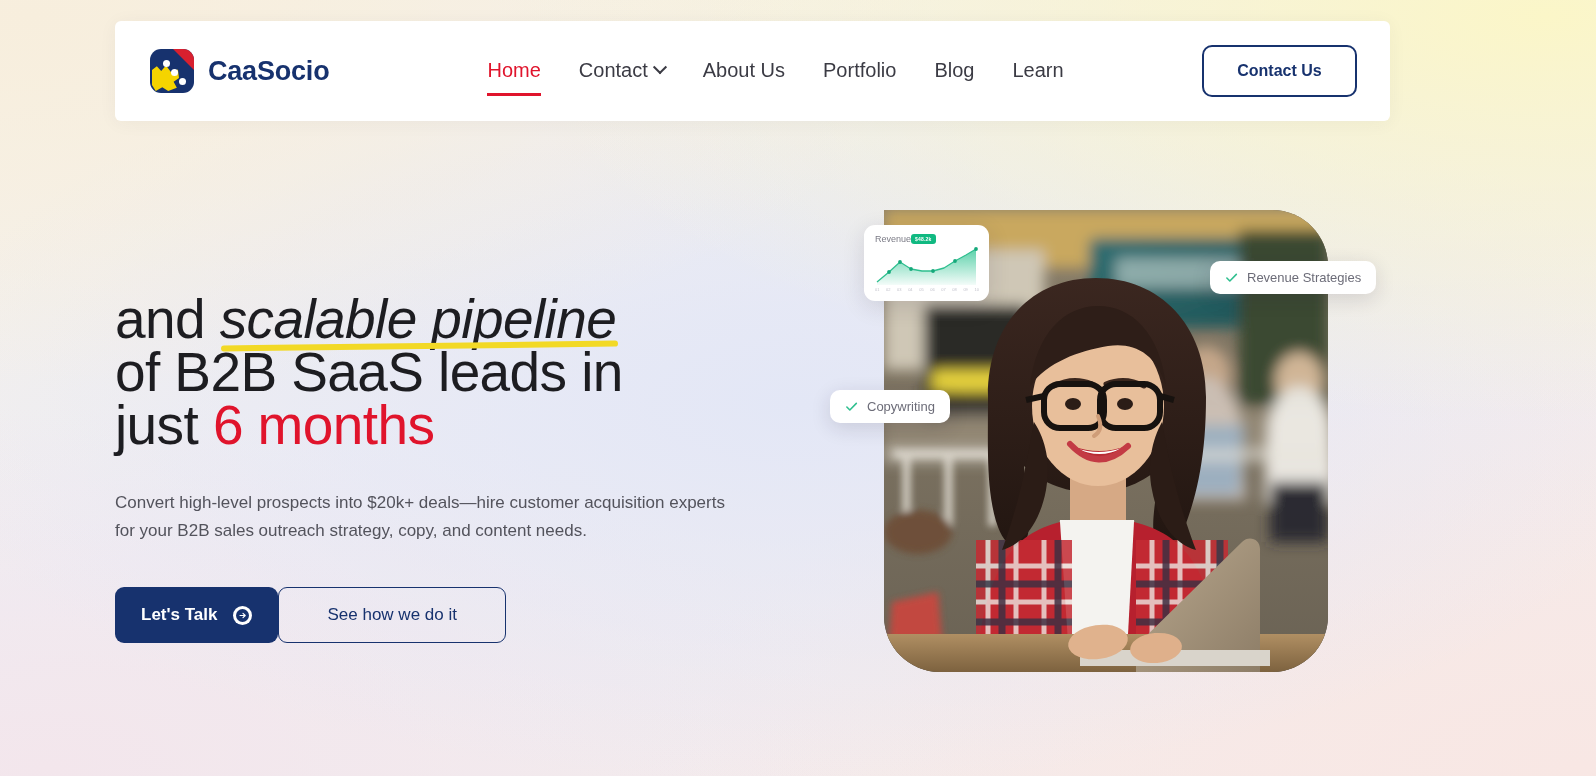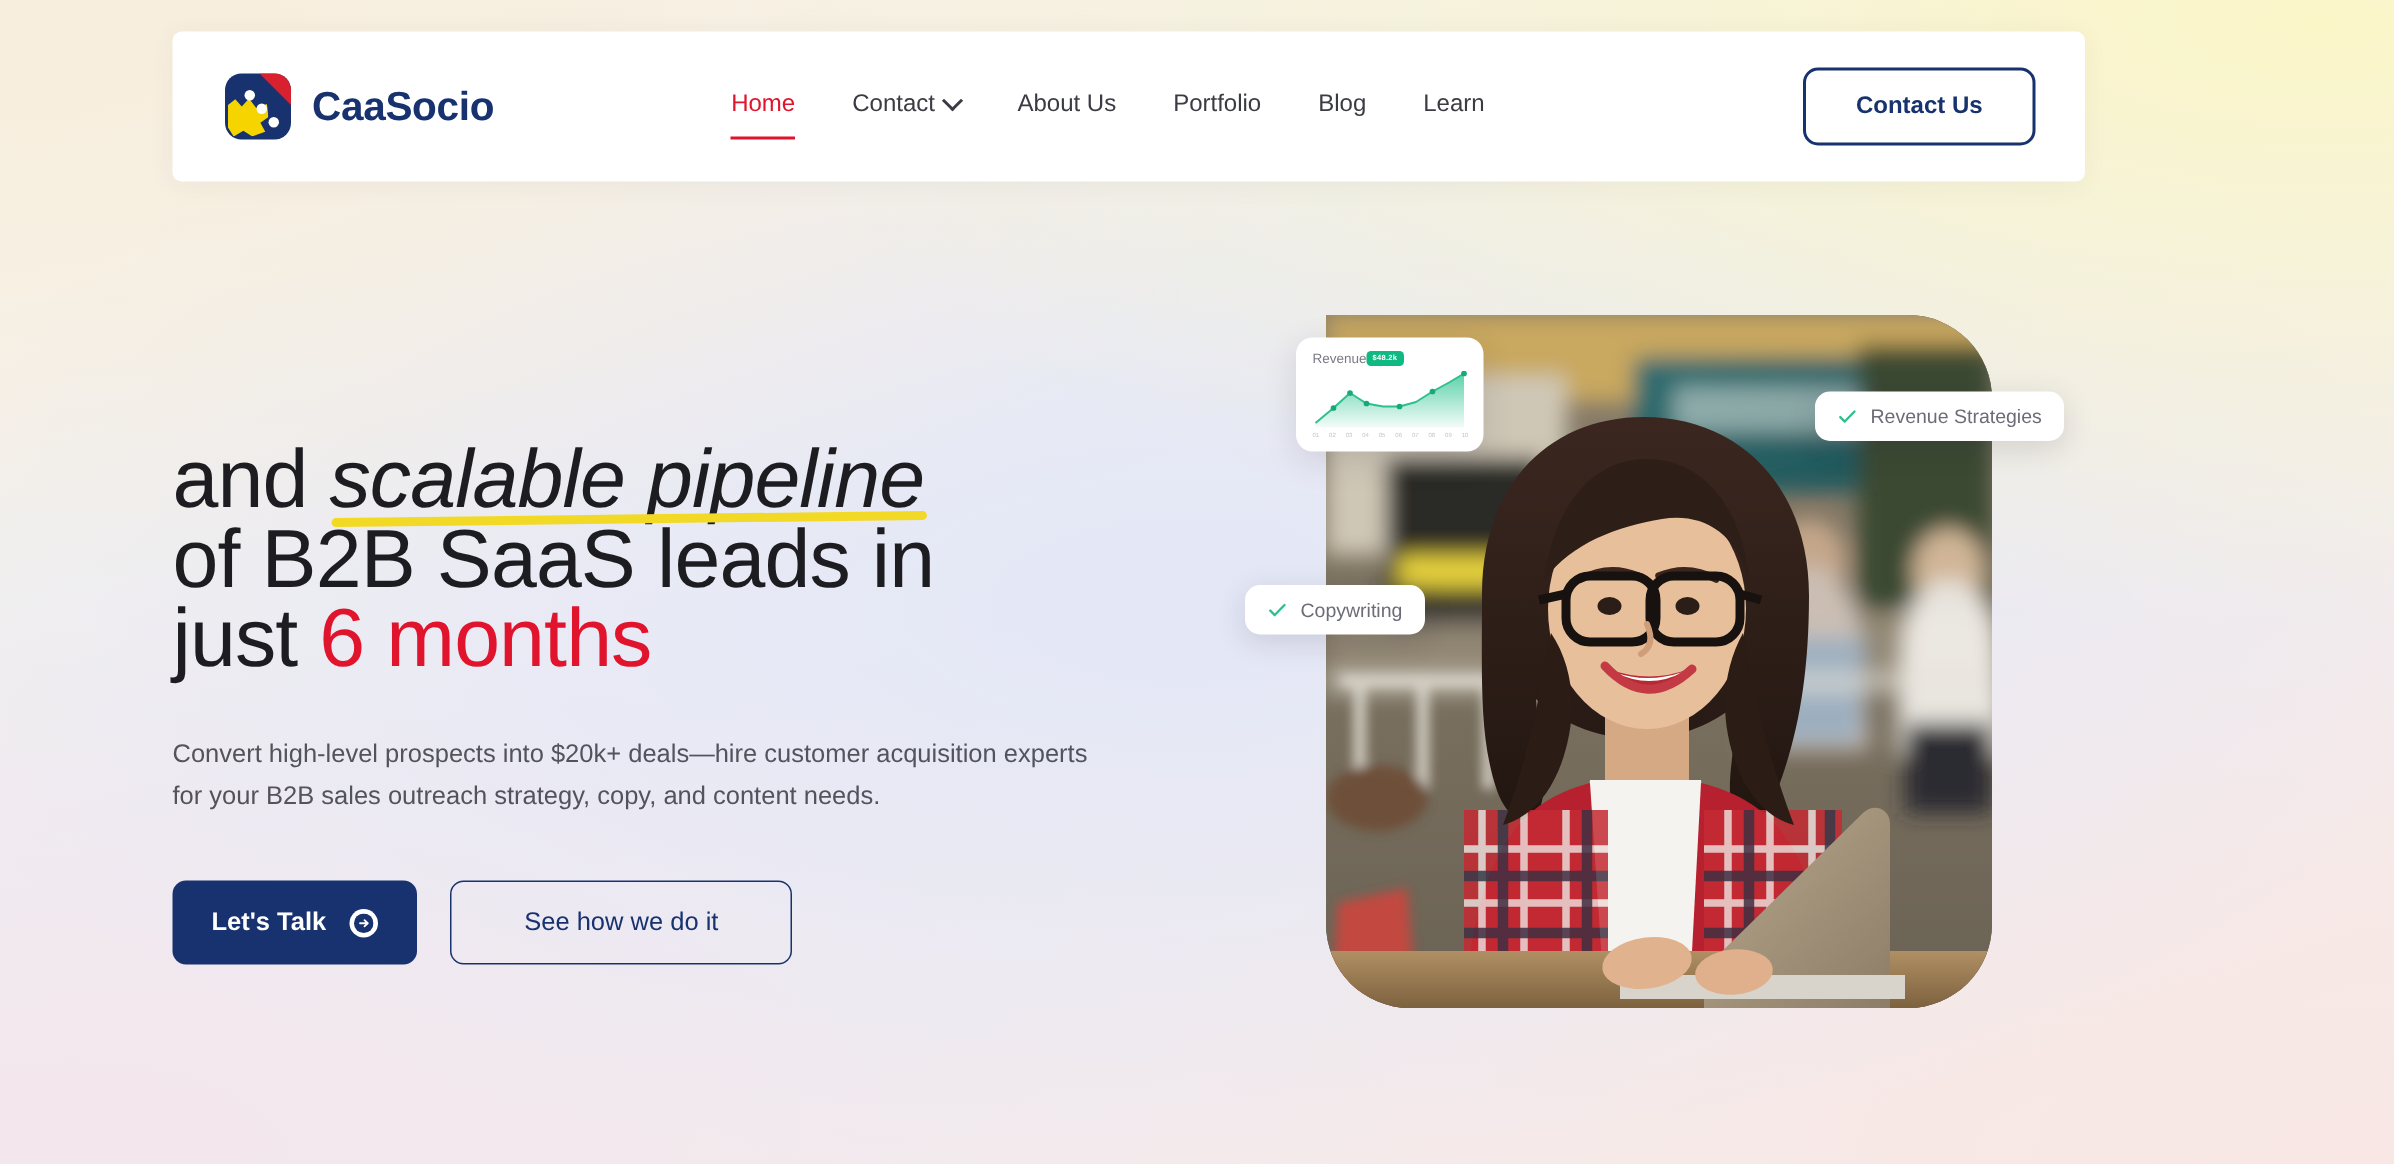--- a/index.html
+++ b/index.html
@@ -52,21 +52,21 @@
   .brand-name {
     font-size:27px; font-weight:700; color:#17326e; letter-spacing:-0.2px;
   }
 
   #primary-nav {
     display:flex; align-items:center; gap:38px;
     margin-left:158px;
   }
   .nav-item {
     position:relative; display:flex; align-items:center; gap:7px;
-    font-size:16px; color:#3b3b44; cursor:pointer; padding-bottom:2px;
+    font-size:20px; color:#3b3b44; cursor:pointer; padding-bottom:2px;
   }
   .nav-item.active { color:#e0142c; }
   .nav-item.active::after {
     content:""; position:absolute; left:0; right:0; bottom:-12px;
     height:2.5px; background:#e0142c;
   }
   .chev {
     width:10px; height:10px; display:inline-block;
     border-right:2px solid #3b3b44; border-bottom:2px solid #3b3b44;
     transform:rotate(45deg) translate(-2px,-2px);
@@ -95,21 +95,21 @@
   .hl-1::after { transform:rotate(-0.8deg); right:6px; }
   .hl-2::after { transform:rotate(-0.6deg); }
   .hl-3::after { transform:rotate(-0.7deg); bottom:-3px; }
   .red-text { color:#e0142c; }
 
   #hero-subtext {
     margin-top:37px; font-size:17px; line-height:28px; color:#53535c;
     width:615px;
   }
 
-  #hero-actions { margin-top:42px; display:flex; gap:22px; }
+  #hero-actions { margin-top:42px; display:flex; }
   #lets-talk-button {
     height:56px; padding:0 26px;
     background:#17326e; color:#ffffff; border:none; border-radius:9px;
     font-size:17px; font-weight:700; cursor:pointer;
     display:flex; align-items:center; gap:16px;
     font-family:"Liberation Sans", sans-serif;
   }
   .arrow-circle {
     width:19px; height:19px; border-radius:50%; background:#ffffff;
     display:flex; align-items:center; justify-content:center; flex:none;

